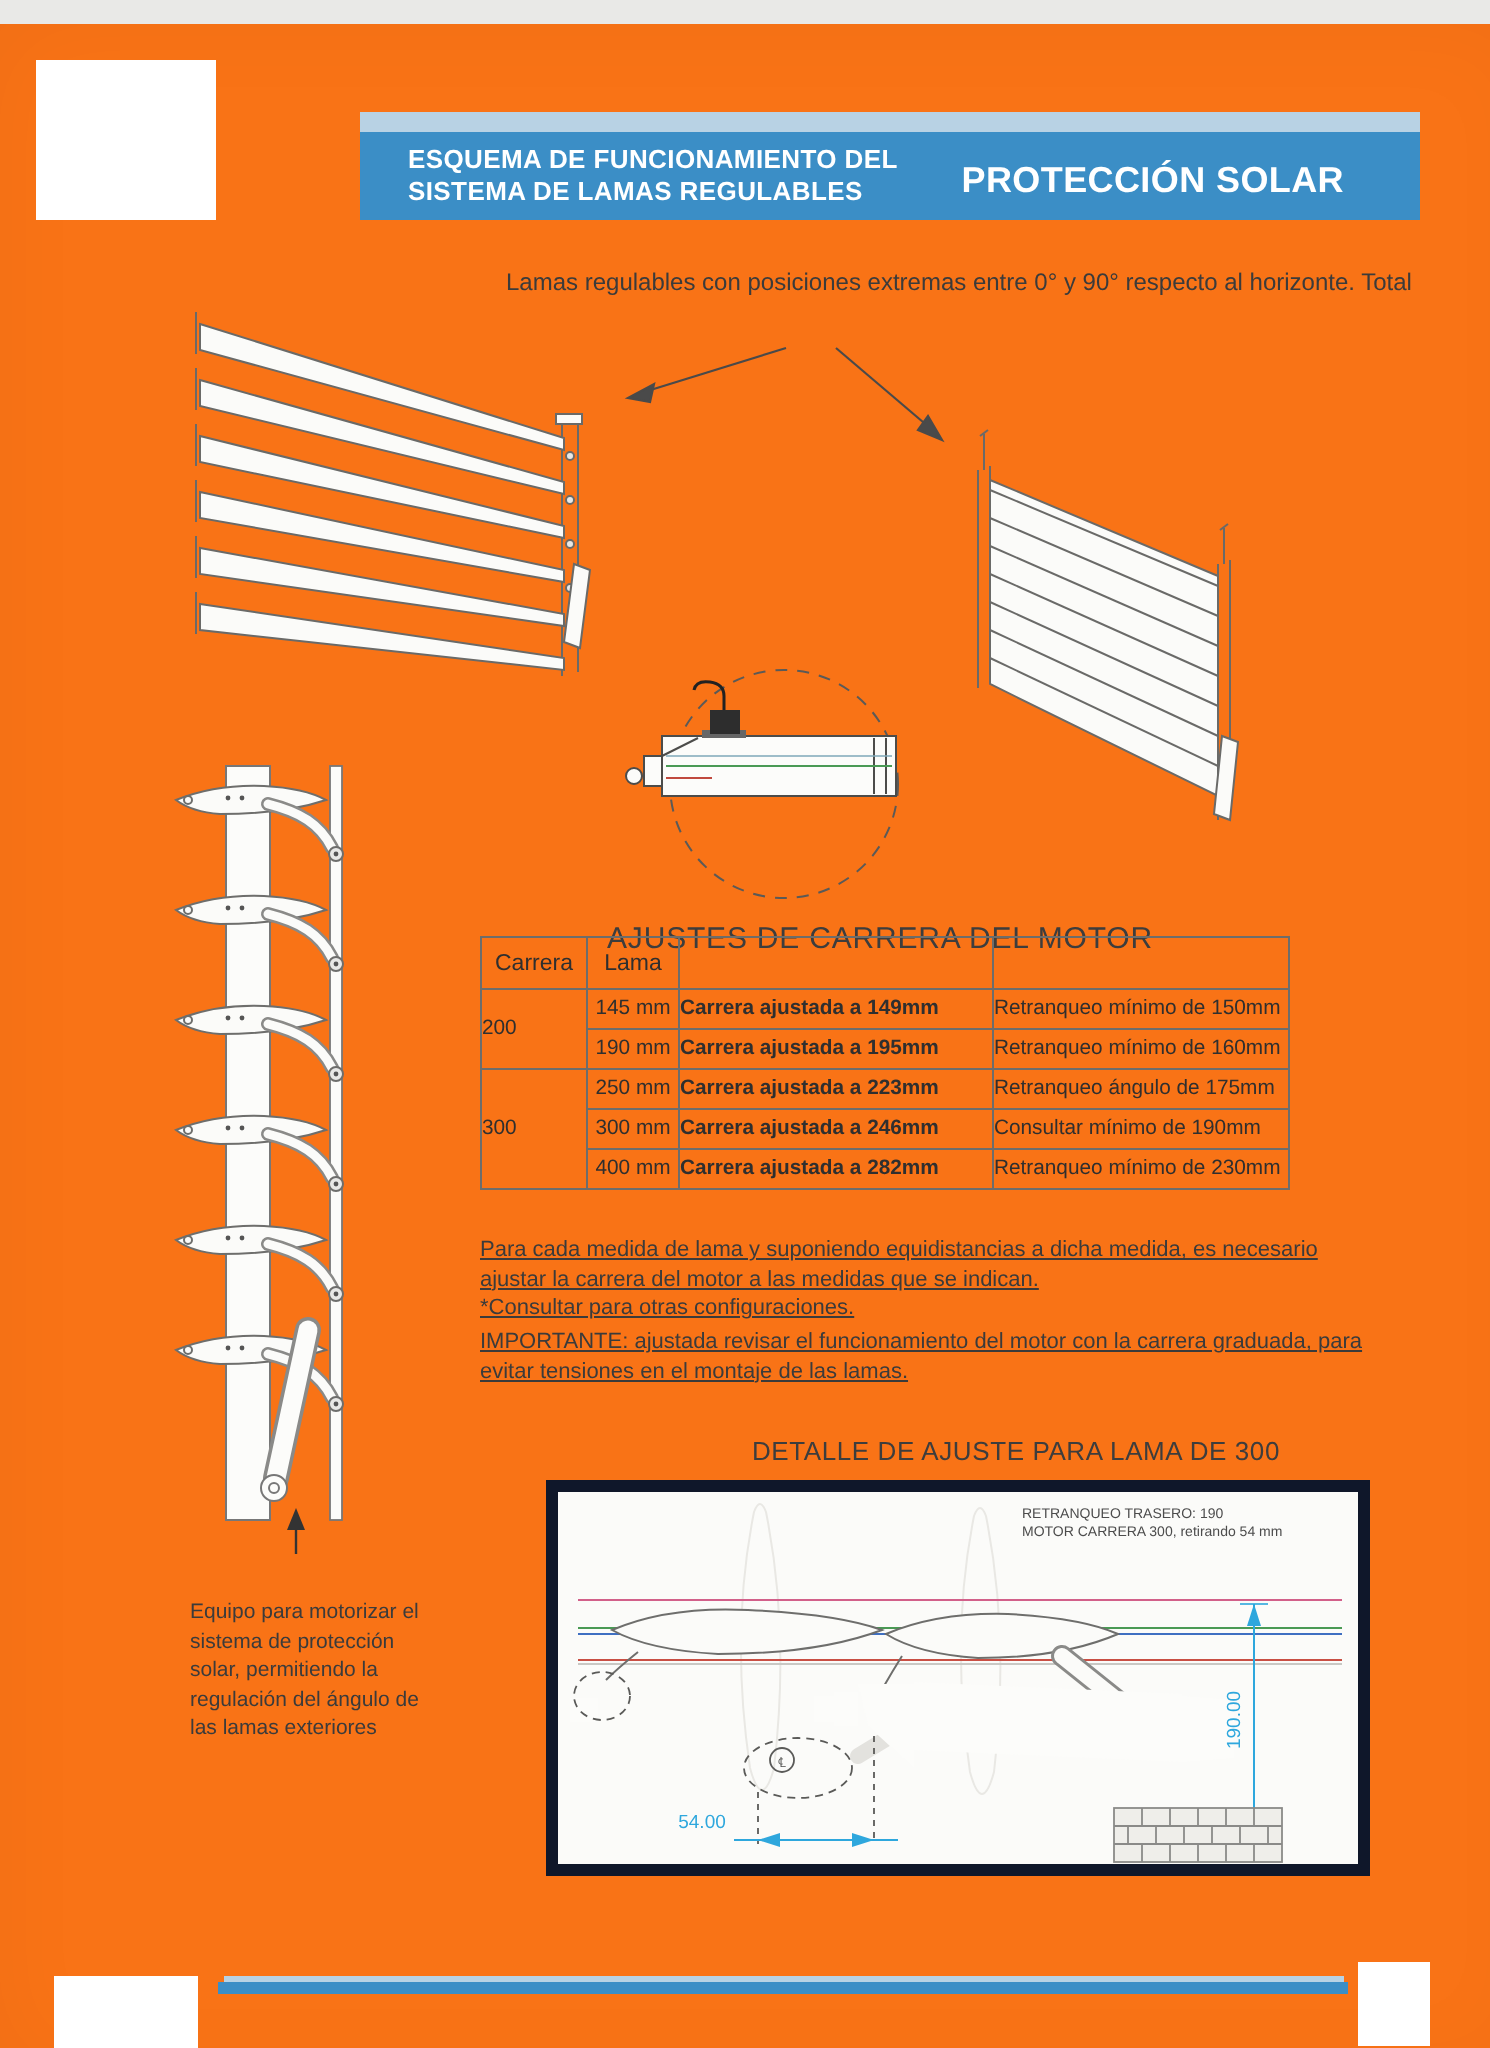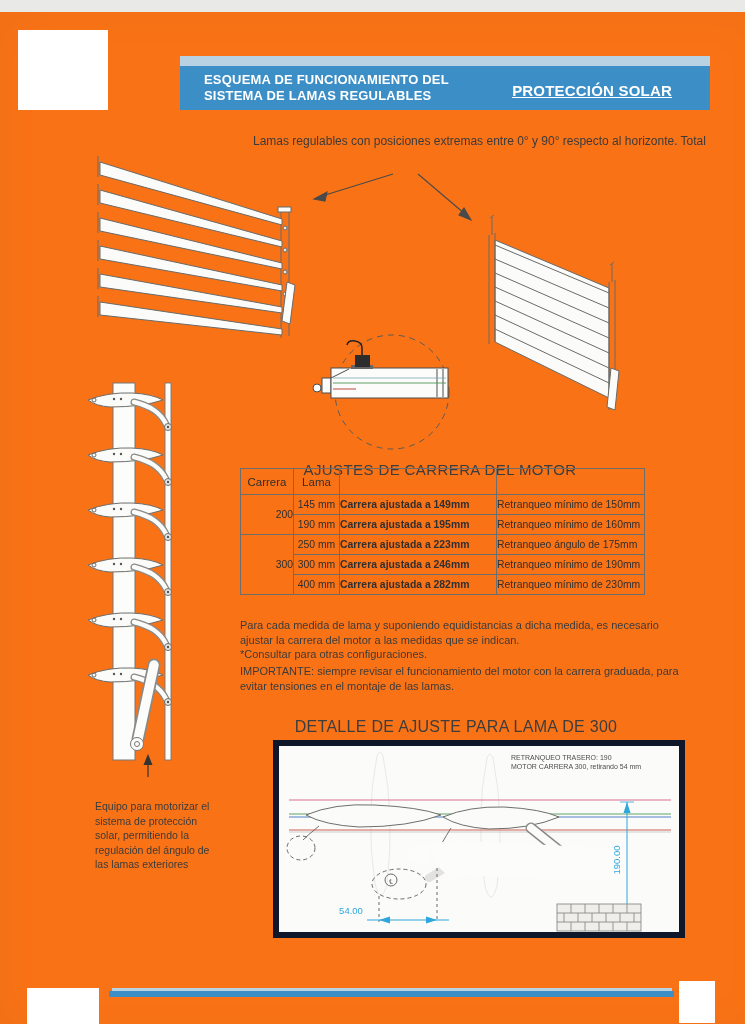--- a/index.html
+++ b/index.html
@@ -13,37 +13,37 @@
   .page::after{content:"";position:absolute;right:0;top:0;width:7px;height:100%;
     background:linear-gradient(to right,rgba(0,0,0,0),rgba(0,0,0,0.07));pointer-events:none;}
   .abs{position:absolute;}
   .nowrap{white-space:nowrap;}
   
   .logo-blank{left:18px;top:18px;width:90px;height:80px;background:#ffffff;}
   .strip{left:180px;top:44px;width:530px;height:10px;background:#b8d2e4;}
   .banner{left:180px;top:54px;width:530px;height:44px;background:#3b8ec6;display:flex;align-items:center;}
   .banner-title{margin-left:24px;font-size:13px;font-weight:bold;color:#fff;line-height:16px;letter-spacing:.2px;}
   .banner-right{position:absolute;right:38px;top:0;height:48px;display:flex;align-items:center;
-    font-size:15px;font-weight:bold;color:#fff;letter-spacing:.2px;text-decoration:underline;}
+    font-size:18px;font-weight:bold;color:#fff;letter-spacing:.2px;}
   
   .intro{left:253px;top:122px;font-size:12px;line-height:15px;color:#3b3b3b;}
   .sidenote{left:95px;top:787px;font-size:10.5px;line-height:14.5px;color:#3b3b3b;}
-  .note{font-size:11px;line-height:14.5px;color:#3b3b3b;}
+  .note{font-size:11px;line-height:14.5px;color:#3b3b3b;text-decoration:underline;}
   
   .tbl-title{left:240px;top:449px;width:400px;text-align:center;font-size:15px;color:#3d3d3d;letter-spacing:.4px;}
   table.motor{position:absolute;left:240px;top:456px;border-collapse:collapse;table-layout:fixed;}
   table.motor td{border:1px solid #6d6d6b;font-size:10.4px;color:#2f2f2f;height:19px;padding:0;overflow:hidden;white-space:nowrap;}
   table.motor tr.head td{height:25px;font-size:11.5px;}
   td.c1{width:52px;text-align:center;}
   td.c2{width:45px;text-align:center;}
   td.c3{width:156px;padding-left:9px;font-weight:bold;}
   td.c4{width:147px;padding-left:9px;}
-  td.grp{text-align:right;font-size:10.8px;}
-  
-  .detail-title{left:256px;top:706px;width:400px;text-align:center;font-size:16px;color:#3d3d3d;letter-spacing:.3px;}
+  td.grp{text-align:left;font-size:10.8px;}
+  
+  .detail-title{left:240px;top:706px;width:400px;text-align:right;font-size:13px;color:#3d3d3d;letter-spacing:.3px;}
   .detail-box{left:273px;top:728px;width:400px;height:186px;background:#fbfbf9;border:6px solid #0f172a;}
   .annot{position:absolute;left:232px;top:7px;font-size:7px;line-height:9px;color:#4c4c4c;white-space:nowrap;}
   
   .patch{background:#ffffff;}
   .rule-light{left:112px;top:976px;width:560px;height:3px;background:#b8d2e4;}
   .rule-dark{left:109px;top:979px;width:565px;height:6px;background:#3b8ec6;}
   .corner-mark{left:0;top:1017px;width:5px;height:7px;background:#2d2d2d;}
   svg{display:block;}
   svg text{font-family:"Liberation Sans",sans-serif;}
 </style>
@@ -244,37 +244,37 @@
     </tr>
     <tr>
       <td class="c1 grp" rowspan="3">300</td>
       <td class="c2">250 mm</td>
       <td class="c3">Carrera ajustada a 223mm</td>
       <td class="c4">Retranqueo ángulo de 175mm</td>
     </tr>
     <tr>
       <td class="c2">300 mm</td>
       <td class="c3">Carrera ajustada a 246mm</td>
-      <td class="c4">Retranqueo mínimo de 190mm</td>
+      <td class="c4">Consultar mínimo de 190mm</td>
     </tr>
     <tr>
       <td class="c2">400 mm</td>
       <td class="c3">Carrera ajustada a 282mm</td>
       <td class="c4">Retranqueo mínimo de 230mm</td>
     </tr>
   </tbody>
     </table>
 
   <div class="abs note" style="left:240px;top:606px">
     <div class="nowrap">Para cada medida de lama y suponiendo equidistancias a dicha medida, es necesario</div>
     <div class="nowrap">ajustar la carrera del motor a las medidas que se indican.</div>
     <div class="nowrap">*Consultar para otras configuraciones.</div>
   </div>
   <div class="abs note" style="left:240px;top:652px">
-    <div class="nowrap">IMPORTANTE: siempre revisar el funcionamiento del motor con la carrera graduada, para</div>
+    <div class="nowrap">IMPORTANTE: ajustada revisar el funcionamiento del motor con la carrera graduada, para</div>
     <div class="nowrap">evitar tensiones en el montaje de las lamas.</div>
   </div>
 
   <div class="abs detail-title nowrap">DETALLE DE AJUSTE PARA LAMA DE 300</div>
   <div class="abs detail-box">
     <div class="annot">
       <div>RETRANQUEO TRASERO: 190</div>
       <div>MOTOR CARRERA 300, retirando 54 mm</div>
     </div>
     <svg width="400" height="186" viewBox="0 0 400 186">

